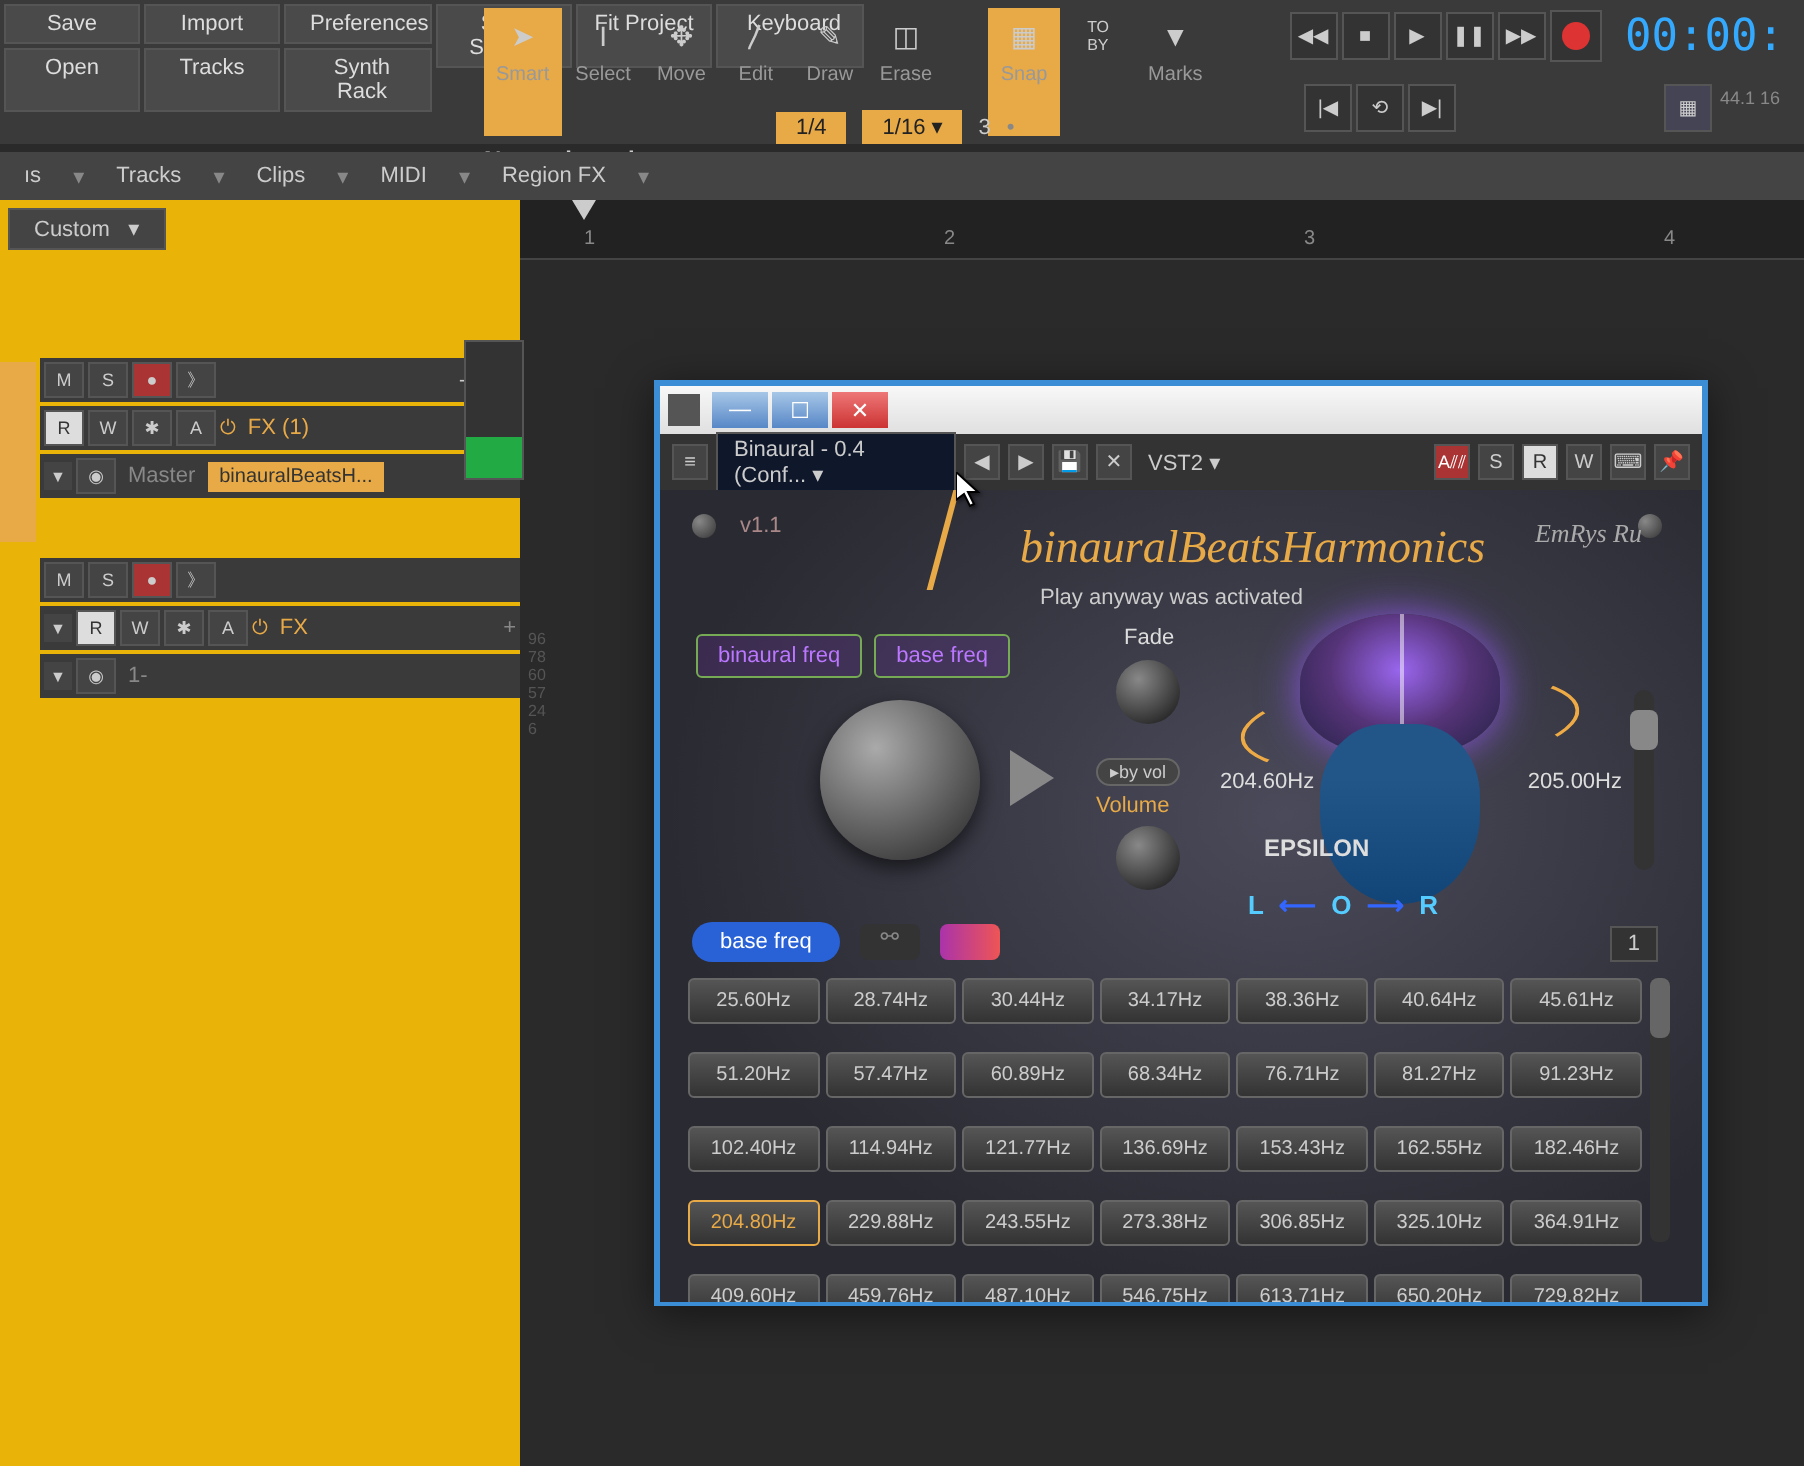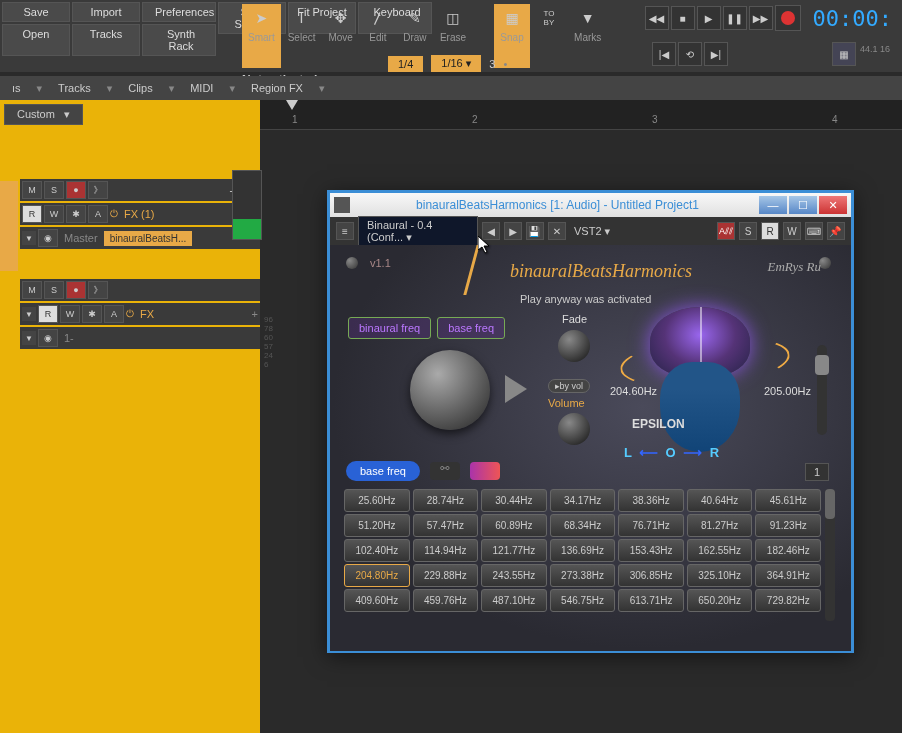--- a/index.html
+++ b/index.html
@@ -69,21 +69,21 @@
 
 .plugin-toolbar { height: 28px; background: #333; display: flex; align-items: center; padding: 0 6px; gap: 4px; }
 .plugin-tool-btn { width: 18px; height: 18px; background: #444; border: 1px solid #555; cursor: pointer; display: flex; align-items: center; justify-content: center; font-size: 10px; color: #ccc; }
 .preset-dropdown { background: #0f172a; color: #ccc; padding: 2px 8px; border: 1px solid #555; font-size: 11px; flex: 0 0 120px; }
 .vst-label { color: #ccc; font-size: 11px; padding: 0 4px; }
 .plugin-tool-btn.active { background: #ddd; color: #333; }
 .ab-btn { background: #a33; color: #fff; padding: 1px 4px; font-size: 9px; }
 
 .plugin-body { position: relative; height: 406px; background: radial-gradient(ellipse at 60% 40%, #4a4a5a 0%, #2a2a32 70%); overflow: hidden; }
 .version { position: absolute; left: 40px; top: 12px; color: #a88; font-size: 11px; }
-.plugin-logo { position: absolute; left: 180px; top: 16px; color: #e8a947; font-size: 18px; font-style: italic; font-family: Georgia, serif; }
+.plugin-logo { position: absolute; left: 180px; top: 16px; color: #e8a947; font-size: 23px; font-style: italic; font-family: Georgia, serif; }
 .emrys { position: absolute; right: 30px; top: 14px; color: #aaa; font-style: italic; font-size: 13px; font-family: Georgia, serif; }
 .play-msg { position: absolute; left: 190px; top: 48px; color: #ccc; font-size: 11px; }
 
 .screw { position: absolute; width: 12px; height: 12px; border-radius: 50%; background: radial-gradient(circle at 30% 30%, #888, #333); }
 .screw.tl { left: 16px; top: 12px; }
 .screw.tr { right: 20px; top: 12px; }
 
 .tab-row { position: absolute; left: 18px; top: 72px; display: flex; gap: 6px; }
 .tab { padding: 4px 10px; border: 1px solid #7a5; border-radius: 3px; color: #b7f; font-size: 11px; cursor: pointer; background: rgba(100,50,150,0.3); }
 
@@ -110,21 +110,21 @@
 .lr-bar .arrow { color: #36f; }
 
 .slider-v { position: absolute; right: 24px; top: 100px; width: 10px; height: 90px; background: #333; border-radius: 5px; }
 .slider-v::after { content: ''; position: absolute; width: 14px; height: 20px; background: #888; border-radius: 4px; left: -2px; top: 10px; }
 
 .filter-row { position: absolute; left: 16px; top: 216px; display: flex; align-items: center; gap: 10px; }
 .filter-tab { background: #2962d6; color: #fff; padding: 4px 14px; border-radius: 10px; font-size: 11px; cursor: pointer; }
 .filter-icon { width: 30px; height: 18px; background: #333; border-radius: 4px; cursor: pointer; }
 .page-num { position: absolute; right: 22px; top: 218px; background: #333; color: #ccc; padding: 2px 8px; border: 1px solid #555; font-size: 11px; }
 
-.freq-grid { position: absolute; left: 14px; top: 244px; right: 30px; display: flex; flex-direction: column; gap: 2px; }
+.freq-grid { position: absolute; left: 14px; top: 244px; right: 30px; display: flex; flex-direction: column; gap: 14px; }
 .freq-row { display: flex; gap: 3px; }
 .freq-btn { flex: 1; background: linear-gradient(to bottom, #555, #333); color: #ccc; padding: 5px 0; font-size: 10px; text-align: center; border: 1px solid #666; border-radius: 3px; cursor: pointer; }
 .freq-btn.selected { border-color: #e8a947; color: #e8a947; }
 .freq-scroll { position: absolute; right: 16px; top: 244px; width: 10px; height: 132px; background: #333; border-radius: 4px; }
 .freq-scroll::after { content: ''; position: absolute; width: 10px; height: 30px; background: #666; border-radius: 4px; top: 0; }
 
 .cursor-arrow { position: absolute; left: 478px; top: 236px; width: 14px; height: 18px; z-index: 999; pointer-events: none; }
 .cursor-arrow svg { filter: drop-shadow(1px 1px 1px rgba(0,0,0,0.6)); }
 </style>
 </head>
@@ -309,21 +309,20 @@
       <div>60</div>
     <div>57</div>
       <div>24</div>
       <div>6</div>
   </div>
 </div>
 
 <div class="plugin-window">
   <div class="plugin-titlebar">
     <div class="plugin-title-icon"></div>
-    <div class="plugin-title">binauralBeatsHarmonics [1: Audio] - Untitled Project1</div>
     <div class="win-btns">
       <div class="win-btn min">—</div>
       <div class="win-btn max">☐</div>
       <div class="win-btn close">✕</div>
     </div>
   </div>
   <div class="plugin-toolbar">
     <div class="plugin-tool-btn">≡</div>
     <div class="preset-dropdown"><span>Binaural - 0.4 (Conf...</span> ▾</div>
     <div class="plugin-tool-btn">◀</div>

